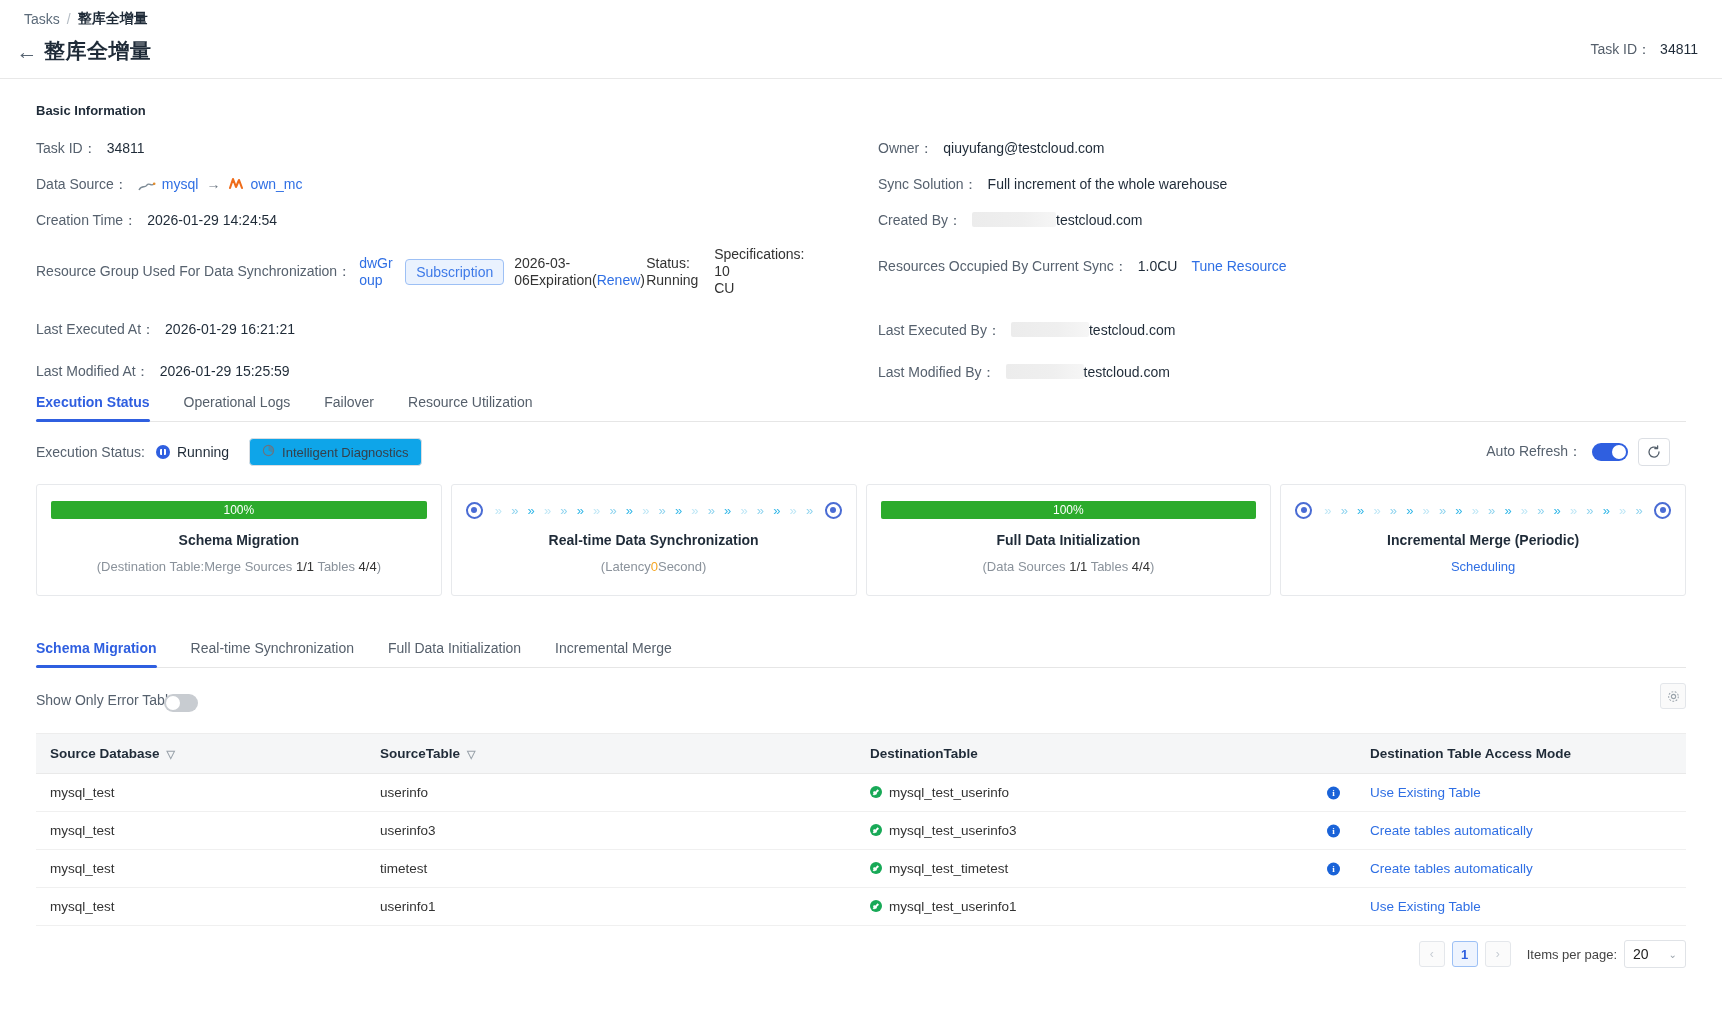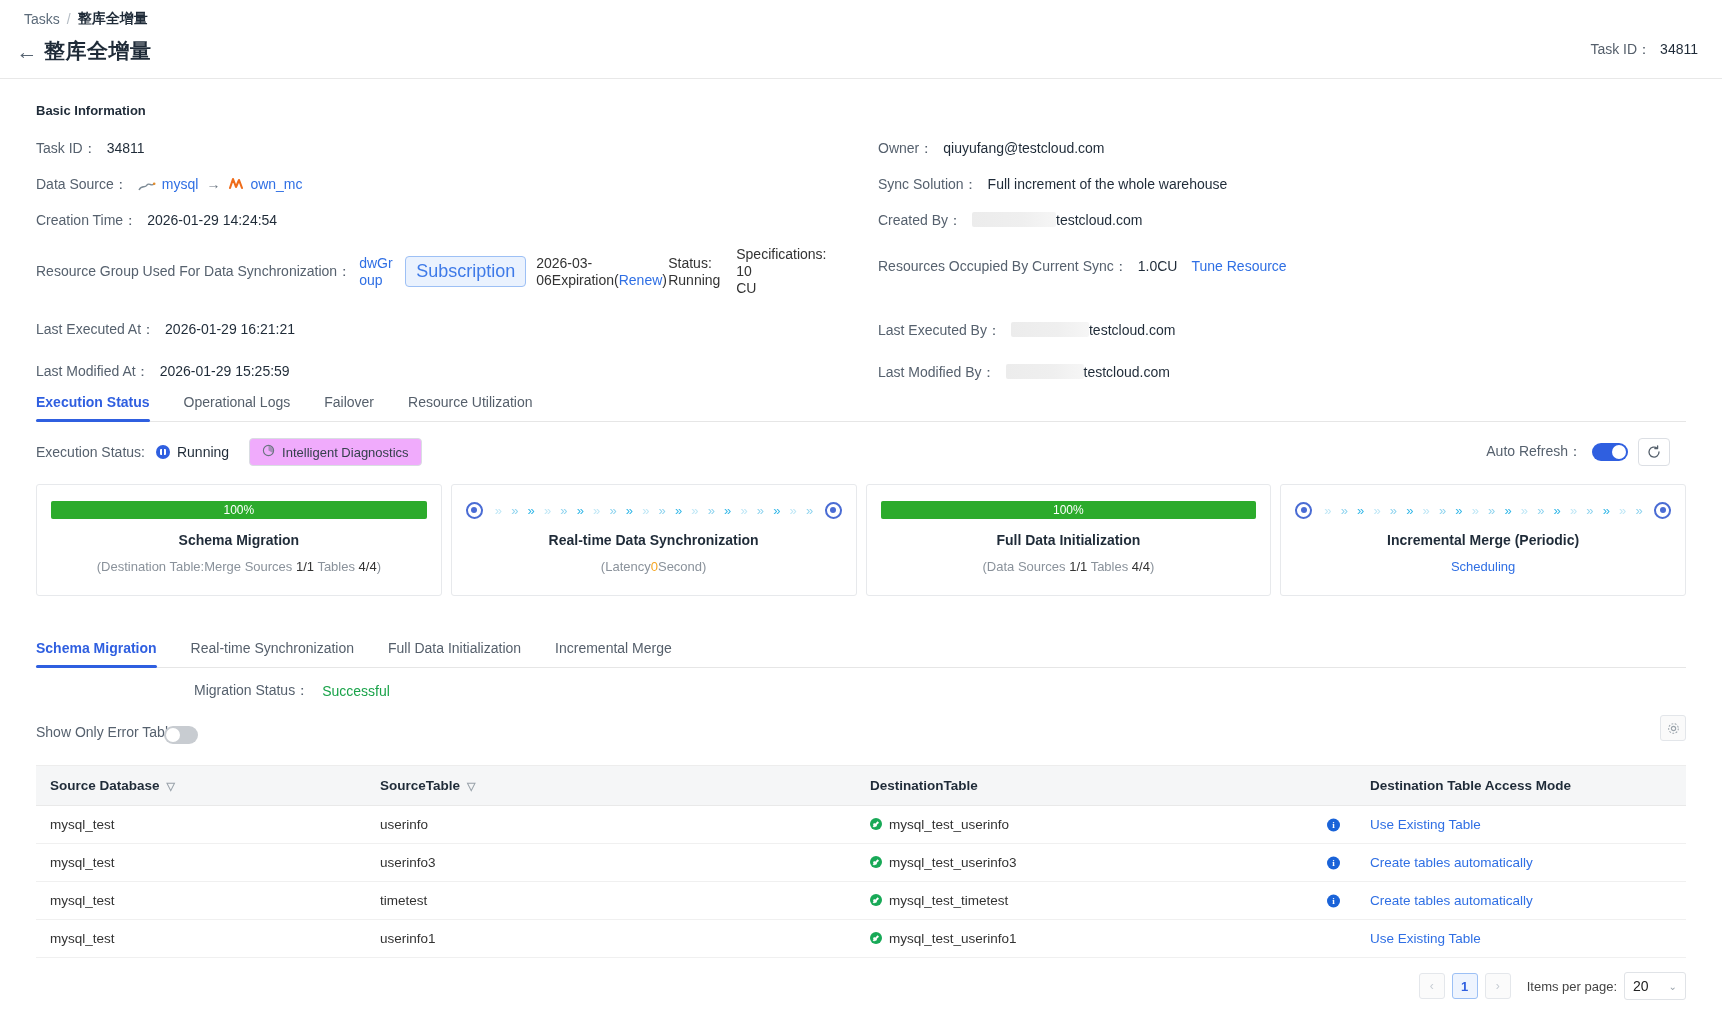--- a/index.html
+++ b/index.html
@@ -48,21 +48,21 @@
   .mysql-ico { width:18px; height:13px; display:inline-block; position:relative; }
   .mc-ico { width:16px; height:16px; display:inline-block; }
 
   .redact { display:inline-block; height:15px; vertical-align:-2px;
      background:linear-gradient(90deg,#ececec,#efefef 60%,#f6f6f6); border-radius:2px; }
 
   
   .rg-row { display:flex; align-items:center; font-size:14px; margin-bottom:16px; }
   .rg-label { color:#56616e; white-space:nowrap; }
   .rg-group { color:#2f6fe4; width:40px; margin-left:8px; line-height:17px; word-break:break-all; cursor:pointer; }
-  .sub-btn { border:1px solid #9dc0f5; background:#eaf2fe; color:#3e7ae8; font-size:18px;
+  .sub-btn { border:1px solid #9dc0f5; background:#eaf2fe; color:#3e7ae8; font-size:14px;
      border-radius:4px; padding:4px 10px; margin-left:6px; cursor:pointer; white-space:nowrap; }
   .rg-exp { color:#333; margin-left:10px; width:80px; line-height:17px; }
   .rg-status { margin-left:52px; color:#333; width:68px; line-height:17px;}
   .rg-spec { margin-left:0px; color:#333; width:96px; line-height:17px;}
   .rg-two { display:flex; flex-direction:column; }
 
   
   .tabs { display:flex; gap:0; border-bottom:1px solid #e6e6e6; margin: 30px 36px 0 36px; }
   .tab { font-size:14px; color:#555f6b; padding:10px 0 11px 0; margin-right:34px; cursor:pointer;
      position:relative; white-space:nowrap; }
@@ -71,21 +71,21 @@
 
   
   .execbar { display:flex; align-items:center; margin: 16px 36px 0 36px; position:relative; }
   .exec-label { font-size:14px; color:#56616e; }
   .run-dot { width:14px; height:14px; border-radius:50%; background:#2f5fe0; display:inline-flex;
      align-items:center; justify-content:center; margin:0 7px 0 11px; }
   .run-dot i { width:6px; height:6px; border-radius:1px; background:#fff; display:block;
      box-shadow: none; position:relative; }
   .run-dot i:before{content:"";position:absolute;left:0;top:0;width:2px;height:6px;background:#2f5fe0;left:2px;}
   .exec-val { font-size:14px; color:#1f2b38; }
-  .diag-btn { margin-left:20px; border:1px solid #d9dde2; background:#f0abfc; border-radius:4px;
+  .diag-btn { margin-left:20px; border:1px solid #d9dde2; background:#0ea5e9; border-radius:4px;
      font-size:13px; color:#35404c; padding:5px 12px; display:inline-flex; align-items:center; gap:7px; cursor:pointer; }
   .autorefresh { position:absolute; right:16px; top:0; display:flex; align-items:center; gap:10px; }
   .ar-label { font-size:14px; color:#56616e; }
   .switch-on { width:36px; height:18px; border-radius:10px; background:#2f5fe0; position:relative; cursor:pointer; }
   .switch-on:after { content:""; position:absolute; right:2px; top:2px; width:14px; height:14px;
      border-radius:50%; background:#fff; }
   .refresh-btn { width:32px; height:28px; border:1px solid #dcdfe4; border-radius:4px; background:#fff;
      display:flex; align-items:center; justify-content:center; cursor:pointer; color:#55606c; font-size:14px;}
 
   
@@ -402,24 +402,20 @@
     </div>
   </div>
 
   <div class="subtabs">
     <div class="subtab active">Schema Migration</div>
     <div class="subtab">Real-time Synchronization</div>
     <div class="subtab">Full Data Initialization</div>
     <div class="subtab">Incremental Merge</div>
   </div>
 
-  <div class="migrow">
-    <span class="mig-label">Migration Status：</span>
-    <span class="mig-val">Successful</span>
-  </div>
 
   <div class="errrow">
     <span class="err-label">Show Only Error Table</span>
     <span class="switch-off"></span>
     <span class="gear-box">
       <svg width="13" height="13" viewBox="0 0 14 14">
           <circle cx="7" cy="7" r="2.3" stroke="#9aa3ab" stroke-width="1.2" fill="none"></circle>
           <circle cx="7" cy="7" r="5.2" stroke="#9aa3ab" stroke-width="1.1" fill="none" stroke-dasharray="2 1.6"></circle>
         </svg>
     </span>

